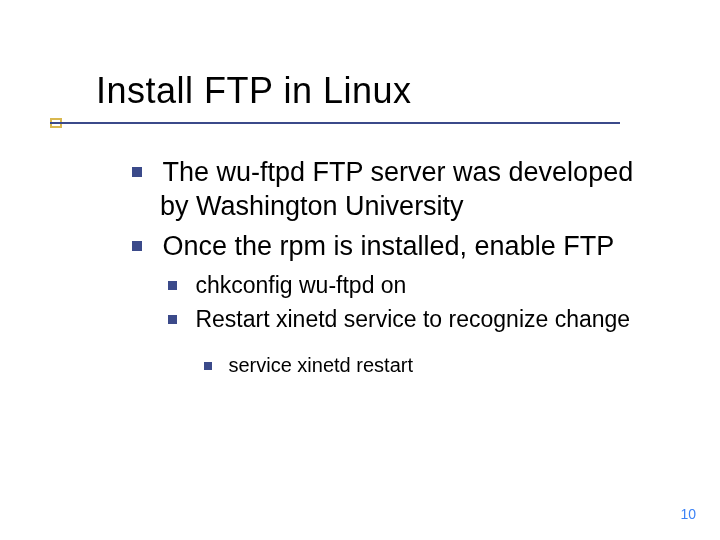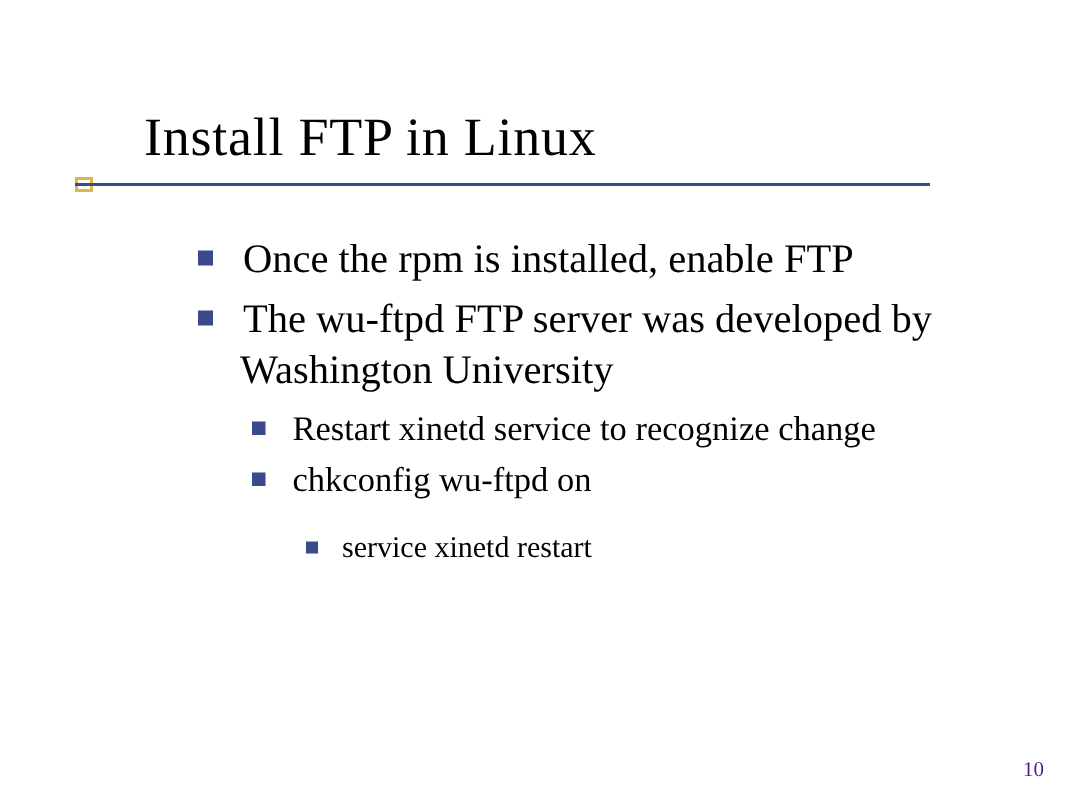--- a/index.html
+++ b/index.html
@@ -1,70 +1,70 @@
 <!DOCTYPE html>
 <html><head>
 <meta charset="utf-8">
 <style>
   * { margin: 0; padding: 0; box-sizing: border-box; }
   html, body { width: 720px; height: 540px; background: #fff; font-family: Verdana, Arial, sans-serif; color: #000; }
-  .slide { position: relative; width: 720px; height: 540px; padding: 0; font-family: Liberation Serif, serif; }
+  .slide { position: relative; width: 720px; height: 540px; padding: 0; }
   .title-wrap { position: absolute; top: 70px; left: 96px; right: 40px; }
   .title-text { font-size: 36px; font-weight: 400; letter-spacing: 0.5px; }
   .title-underline { position: absolute; left: 50px; top: 122px; width: 570px; height: 2px; background: #3b4a8a; }
   .title-box { position: absolute; left: 50px; top: 118px; width: 12px; height: 10px; border: 2px solid #d9b84f; background: transparent; }
   .content { position: absolute; top: 156px; left: 132px; right: 64px; }
   .lvl1 { margin-bottom: 6px; }
   .lvl1-text { font-size: 27px; line-height: 1.25; display: inline; }
   .lvl2-list { margin-left: 36px; margin-top: 8px; }
   .lvl2 { margin-bottom: 4px; }
   .lvl2-text { font-size: 23px; line-height: 1.3; display: inline; }
   .lvl3-list { margin-left: 36px; margin-top: 17px; }
   .lvl3-text { font-size: 20px; line-height: 1.3; display: inline; }
   .bullet-l1 { display: inline-block; width: 10px; height: 10px; background: #3b4a8a; margin-right: 16px; vertical-align: baseline; position: relative; top: -4px; margin-left: -28px; }
   .bullet-l2 { display: inline-block; width: 9px; height: 9px; background: #3b4a8a; margin-right: 14px; vertical-align: baseline; position: relative; top: -3px; margin-left: -24px; }
   .bullet-l3 { display: inline-block; width: 8px; height: 8px; background: #3b4a8a; margin-right: 12px; vertical-align: baseline; position: relative; top: -2px; margin-left: -22px; }
   .row { padding-left: 28px; }
   .row2 { padding-left: 24px; }
   .row3 { padding-left: 22px; }
-  .pagenum { position: absolute; right: 24px; bottom: 18px; font-size: 14px; color: #4c1d95; }
+  .pagenum { position: absolute; right: 24px; bottom: 18px; font-size: 14px; color: #3b82f6; }
 </style>
 </head>
 <body>
 
 <div class="slide">
 
   <div class="title-wrap">
     <span class="title-text">Install FTP in Linux</span>
   </div>
   <div class="title-box"></div>
   <div class="title-underline"></div>
 
   <div class="content">
 
     <div class="lvl1 row">
       <span class="bullet-l1"></span>
-      <span class="lvl1-text">Once the rpm is installed, enable FTP</span>
+      <span class="lvl1-text">The wu-ftpd FTP server was developed by Washington University</span>
     </div>
 
     <div class="lvl1 row">
       <span class="bullet-l1"></span>
-      <span class="lvl1-text">The wu-ftpd FTP server was developed by Washington University</span>
+      <span class="lvl1-text">Once the rpm is installed, enable FTP</span>
     </div>
 
     <div class="lvl2-list">
 
       <div class="lvl2 row2">
         <span class="bullet-l2"></span>
-        <span class="lvl2-text">Restart xinetd service to recognize change</span>
+        <span class="lvl2-text">chkconfig wu-ftpd on</span>
       </div>
 
       <div class="lvl2 row2">
         <span class="bullet-l2"></span>
-        <span class="lvl2-text">chkconfig wu-ftpd on</span>
+        <span class="lvl2-text">Restart xinetd service to recognize change</span>
       </div>
 
       <div class="lvl3-list">
         <div class="lvl3 row3">
           <span class="bullet-l3"></span>
           <span class="lvl3-text">service xinetd restart</span>
         </div>
       </div>
 
     </div>

